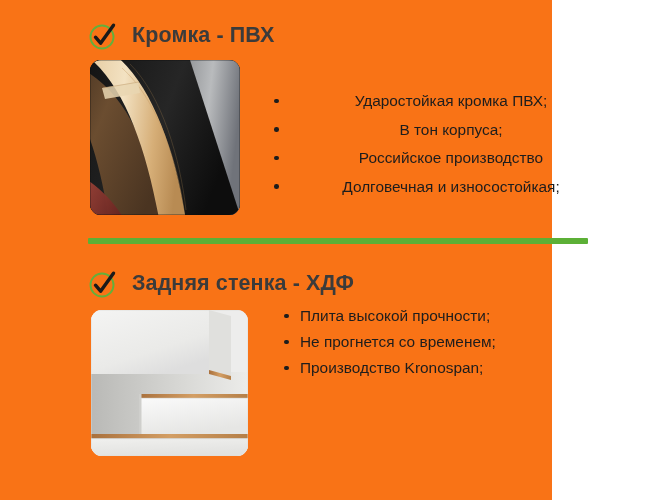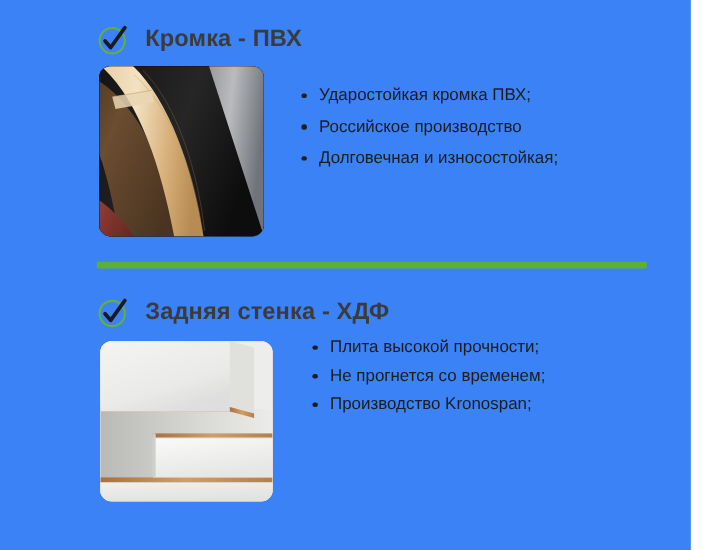--- a/index.html
+++ b/index.html
@@ -7,23 +7,23 @@
   html, body {
     width: 652px;
     height: 500px;
     background: #ffffff;
     font-family: "Liberation Sans", sans-serif;
     overflow: hidden;
   }
 
   .page {
     position: relative;
-    width: 628px;
+    width: 552px;
     height: 500px;
-    background: #3b82f6;
+    background: #f97316;
   }
 
   
   .section {
     position: absolute;
     left: 0;
     width: 652px;
   }
   #section-edge   { top: 0px;   height: 232px; }
   #section-back   { top: 248px; height: 252px; }
@@ -80,21 +80,21 @@
   }
   .photo svg { display: block; width: 100%; height: 100%; }
 
   
   .bullets {
     position: absolute;
     list-style: none;
     margin: 0;
     padding: 0;
   }
-  #bullets-edge { left: 272px; top: 74px;  width: 340px; }
+  #bullets-edge { left: 272px; top: 88px;  width: 340px; text-align: center; }
   #bullets-back { left: 282px; top: 303px; width: 330px; }
 
   .bullets li {
     position: relative;
     padding-left: 18px;
     font-size: 15.4px;
     color: #1d1d1d;
     line-height: 25.5px;
     margin-bottom: 3px;
     white-space: pre-line;
@@ -181,20 +181,21 @@
         <path d="M32 8 C 66 38, 88 100, 95 158" fill="none" stroke="#c49a63" stroke-width="0.9" opacity="0.45"></path>
         <path d="M40 4 C 72 36, 90 98, 96 150" fill="none" stroke="#bb8f58" stroke-width="0.7" opacity="0.35"></path>
         <path d="M12 28 L 48 22 L 50 33 L 15 39 Z" fill="#e9d6b2" opacity="0.85"></path>
         <path d="M13 28 L 49 22" fill="none" stroke="#c4a273" stroke-width="0.8" opacity="0.7"></path>
         <rect x="0" y="0" width="150" height="155" fill="none" stroke="#0a0a0a" stroke-width="0.6"></rect>
       </svg>
     </div>
 
     <ul class="bullets" id="bullets-edge">
       <li>Ударостойкая кромка ПВХ;</li>
+      <li>В тон корпуса;</li>
       <li>Российское производство</li>
       <li>Долговечная и износостойкая;</li>
     </ul>
   </div>
 
   <div id="divider"></div>
 
   <div class="section" id="section-back">
 
     <div class="heading-row">

